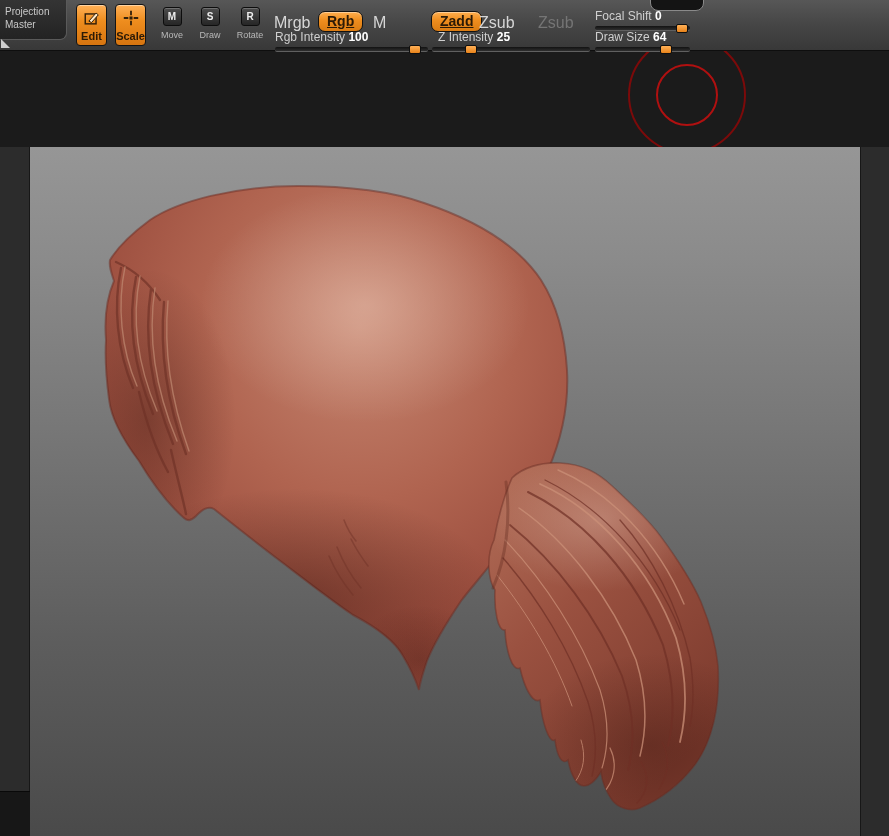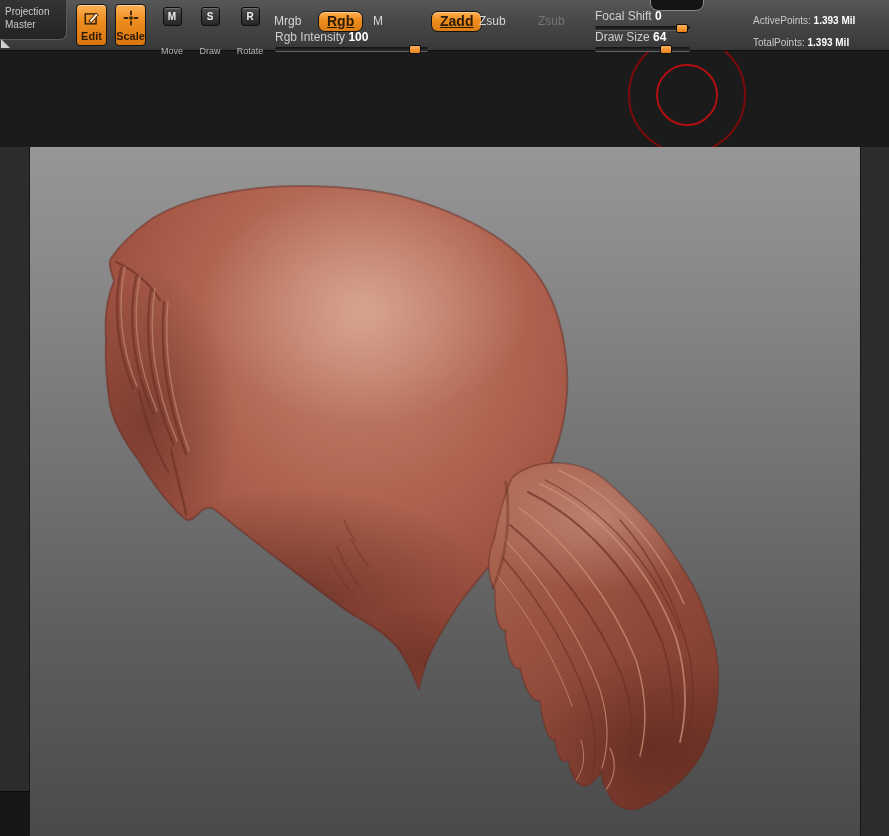--- a/index.html
+++ b/index.html
@@ -20,22 +20,22 @@
     background:linear-gradient(#ffb057,#ee8d1e 40%,#d77510); border:1px solid #141414;
     box-shadow:inset 0 1px 0 rgba(255,255,255,.45);
     display:flex; flex-direction:column; align-items:center; justify-content:space-between;
     padding:4px 0 3px; box-sizing:border-box; cursor:pointer; }
   .tool-btn .tlabel { font-size:11px; font-weight:bold; color:#2b1a06; }
   .mode { position:absolute; top:7px; width:30px; text-align:center; cursor:pointer; }
   .mode-icon { width:17px; height:17px; margin:0 auto; border-radius:3px;
     background:linear-gradient(#4d4d4d,#262626); border:1px solid #0d0d0d;
     box-shadow:inset 0 1px 0 #707070; color:#ededed; font-size:10px; font-weight:bold;
     line-height:17px; text-align:center; }
-  .mode-label { font-size:9px; color:#b8b8b8; margin-top:20px; }
-  .lbl { position:absolute; font-size:12px; color:#d6d6d6; cursor:pointer; }
+  .mode-label { font-size:9px; color:#b8b8b8; margin-top:4px; }
+  .lbl { position:absolute; font-size:16px; color:#d6d6d6; cursor:pointer; }
   .lbl.dim { color:#757575; cursor:default; }
   .pill { position:absolute; font-size:14px; font-weight:bold; color:#2b1a06;
     background:linear-gradient(#ffae4e,#ee8d1e 45%,#db7c12); border:1px solid #131313;
     border-radius:7px; padding:1px 8px 2px; box-shadow:inset 0 1px 0 rgba(255,255,255,.4); cursor:pointer;text-decoration:underline; }
   .slider { position:absolute; cursor:pointer; }
   .slab { display:block; font-size:12px; color:#cfcfcf; white-space:nowrap; margin-bottom:3px; }
   .slab b { color:#ffffff; }
   .track { position:relative; height:4px; border-radius:2px;
     background:linear-gradient(#121212,#2e2e2e); border-bottom:1px solid #606060; }
   .handle { position:absolute; top:-2px; width:10px; height:7px; border-radius:2px;
@@ -110,47 +110,47 @@
       </span>
       <div class="track">
         <div class="handle" style="left:calc(91% - 5px)"></div>
       </div>
     </div>
 
     <span class="pill" style="left:431px;top:11px">Zadd</span>
     <span class="lbl" style="left:479px;top:14px">Zsub</span>
     <span class="lbl dim" style="left:538px;top:14px">Zsub</span>
 
+    <div class="slider" style="left:432px;top:30px;width:158px">
+      <span class="slab" style="padding-left:6px">
+        <span>Z Intensity</span>&nbsp;<b>25</b>
+      </span>
+      <div class="track">
+        <div class="handle" style="left:calc(24% - 5px)"></div>
+      </div>
+    </div>
 
     <div class="slider" style="left:595px;top:9px;width:95px">
       <span class="slab">
         <span>Focal Shift</span>&nbsp;<b>0</b>
       </span>
       <div class="track">
         <div class="handle" style="left:calc(90% - 5px)"></div>
       </div>
     </div>
 
     <div class="slider" style="left:595px;top:30px;width:95px">
       <span class="slab">
         <span>Draw Size</span>&nbsp;<b>64</b>
       </span>
       <div class="track">
         <div class="handle" style="left:calc(74% - 5px)"></div>
       </div>
     </div>
 
-    <div class="stats">
-      <div>
-        <span>ActivePoints:</span>&nbsp;<b>1.393 Mil</b>
-      </div>
-      <div>
-        <span>TotalPoints:</span>&nbsp;<b>1.393 Mil</b>
-      </div>
-    </div>
 
     <div class="float-tab"></div>
   </div>
 
   <div class="darkzone">
     <svg width="889" height="97" viewBox="0 0 889 97">
       <circle cx="687" cy="45" r="58" fill="none" stroke="#7c0a0a" stroke-width="2"></circle>
       <circle cx="687" cy="45" r="30" fill="none" stroke="#b01010" stroke-width="2"></circle>
     </svg>
   </div>

